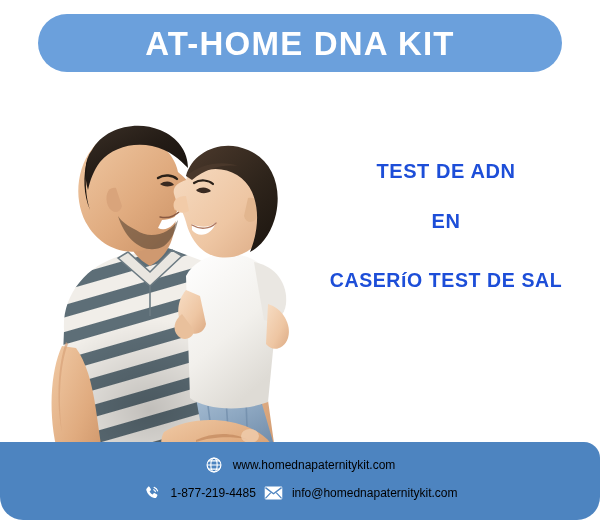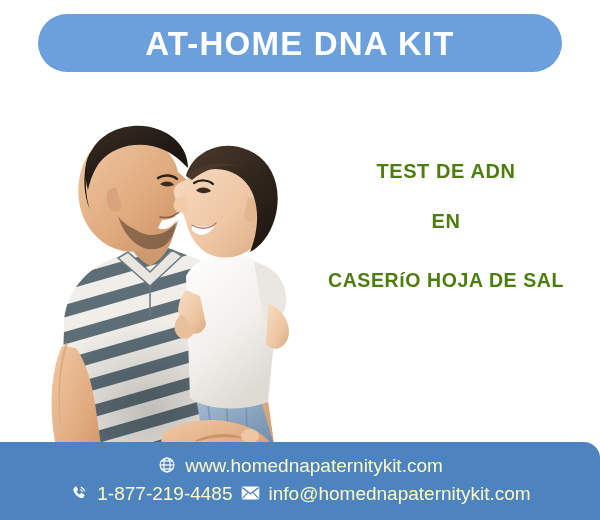--- a/index.html
+++ b/index.html
@@ -12,20 +12,21 @@
     height: 520px;
     font-family: "Liberation Sans", sans-serif;
     overflow: hidden;
   }
   #card {
     position: relative;
     width: 600px;
     height: 520px;
     background: #ffffff;
     overflow: hidden;
+    border-radius: 23px;
   }
 
   
   #header-banner {
     position: absolute;
     left: 38px;
     top: 14px;
     width: 524px;
     height: 58px;
     background: #6ba0dc;
@@ -55,21 +56,21 @@
   }
   #photo svg { display: block; }
 
   
   #headline-block {
     position: absolute;
     left: 296px;
     top: 160px;
     width: 300px;
     text-align: center;
-    color: #4d7c0f;
+    color: #1d4ed8;
   }
   .headline-line {
     font-size: 20px;
     font-weight: bold;
     letter-spacing: 0.6px;
     line-height: 1.1;
     white-space: nowrap;
   }
   #headline-line-2 { margin-top: 28px; }
   #headline-line-3 { margin-top: 38px; font-size: 19.5px; }
@@ -92,22 +93,22 @@
     justify-content: center;
     height: 28px;
   }
   .footer-item {
     display: flex;
     align-items: center;
     white-space: nowrap;
   }
   .footer-item + .footer-item { margin-left: 8px; }
   .footer-text {
-    color: #fef9c3;
-    font-size: 19px;
+    color: #000000;
+    font-size: 12px;
     line-height: 1;
     margin-left: 9px;
   }
   .footer-icon {
     display: inline-flex;
     width: 19px;
     height: 19px;
     flex: 0 0 19px;
     align-items: center;
     justify-content: center;
@@ -241,21 +242,21 @@
       <path d="M62 266 C 50 292, 48 336, 58 374 L 60 400 L 106 400 L 96 330 C 92 302, 86 282, 76 268 Z" fill="url(#skinM)"></path>
       <path d="M66 262 C 58 284, 56 322, 62 352 C 58 320, 60 284, 68 264 Z" fill="#d8a379" opacity="0.7"></path>
 
       <rect x="0" y="386" width="330" height="14" fill="#ffffff" opacity="0.15"></rect>
     </svg>
   </div>
 
   <div id="headline-block">
     <div class="headline-line" id="headline-line-1">TEST DE ADN</div>
     <div class="headline-line" id="headline-line-2">EN</div>
-    <div class="headline-line" id="headline-line-3">CASERíO HOJA DE SAL</div>
+    <div class="headline-line" id="headline-line-3">CASERíO TEST DE SAL</div>
   </div>
 
   <div id="footer-bar">
 
     <div class="footer-row">
       <div class="footer-item">
         <span class="footer-icon">
           <svg width="18" height="18" viewBox="0 0 24 24" fill="none" stroke="#ffffff" stroke-width="1.6">
             <circle cx="12" cy="12" r="9.2"></circle>
             <ellipse cx="12" cy="12" rx="4.2" ry="9.2"></ellipse>

